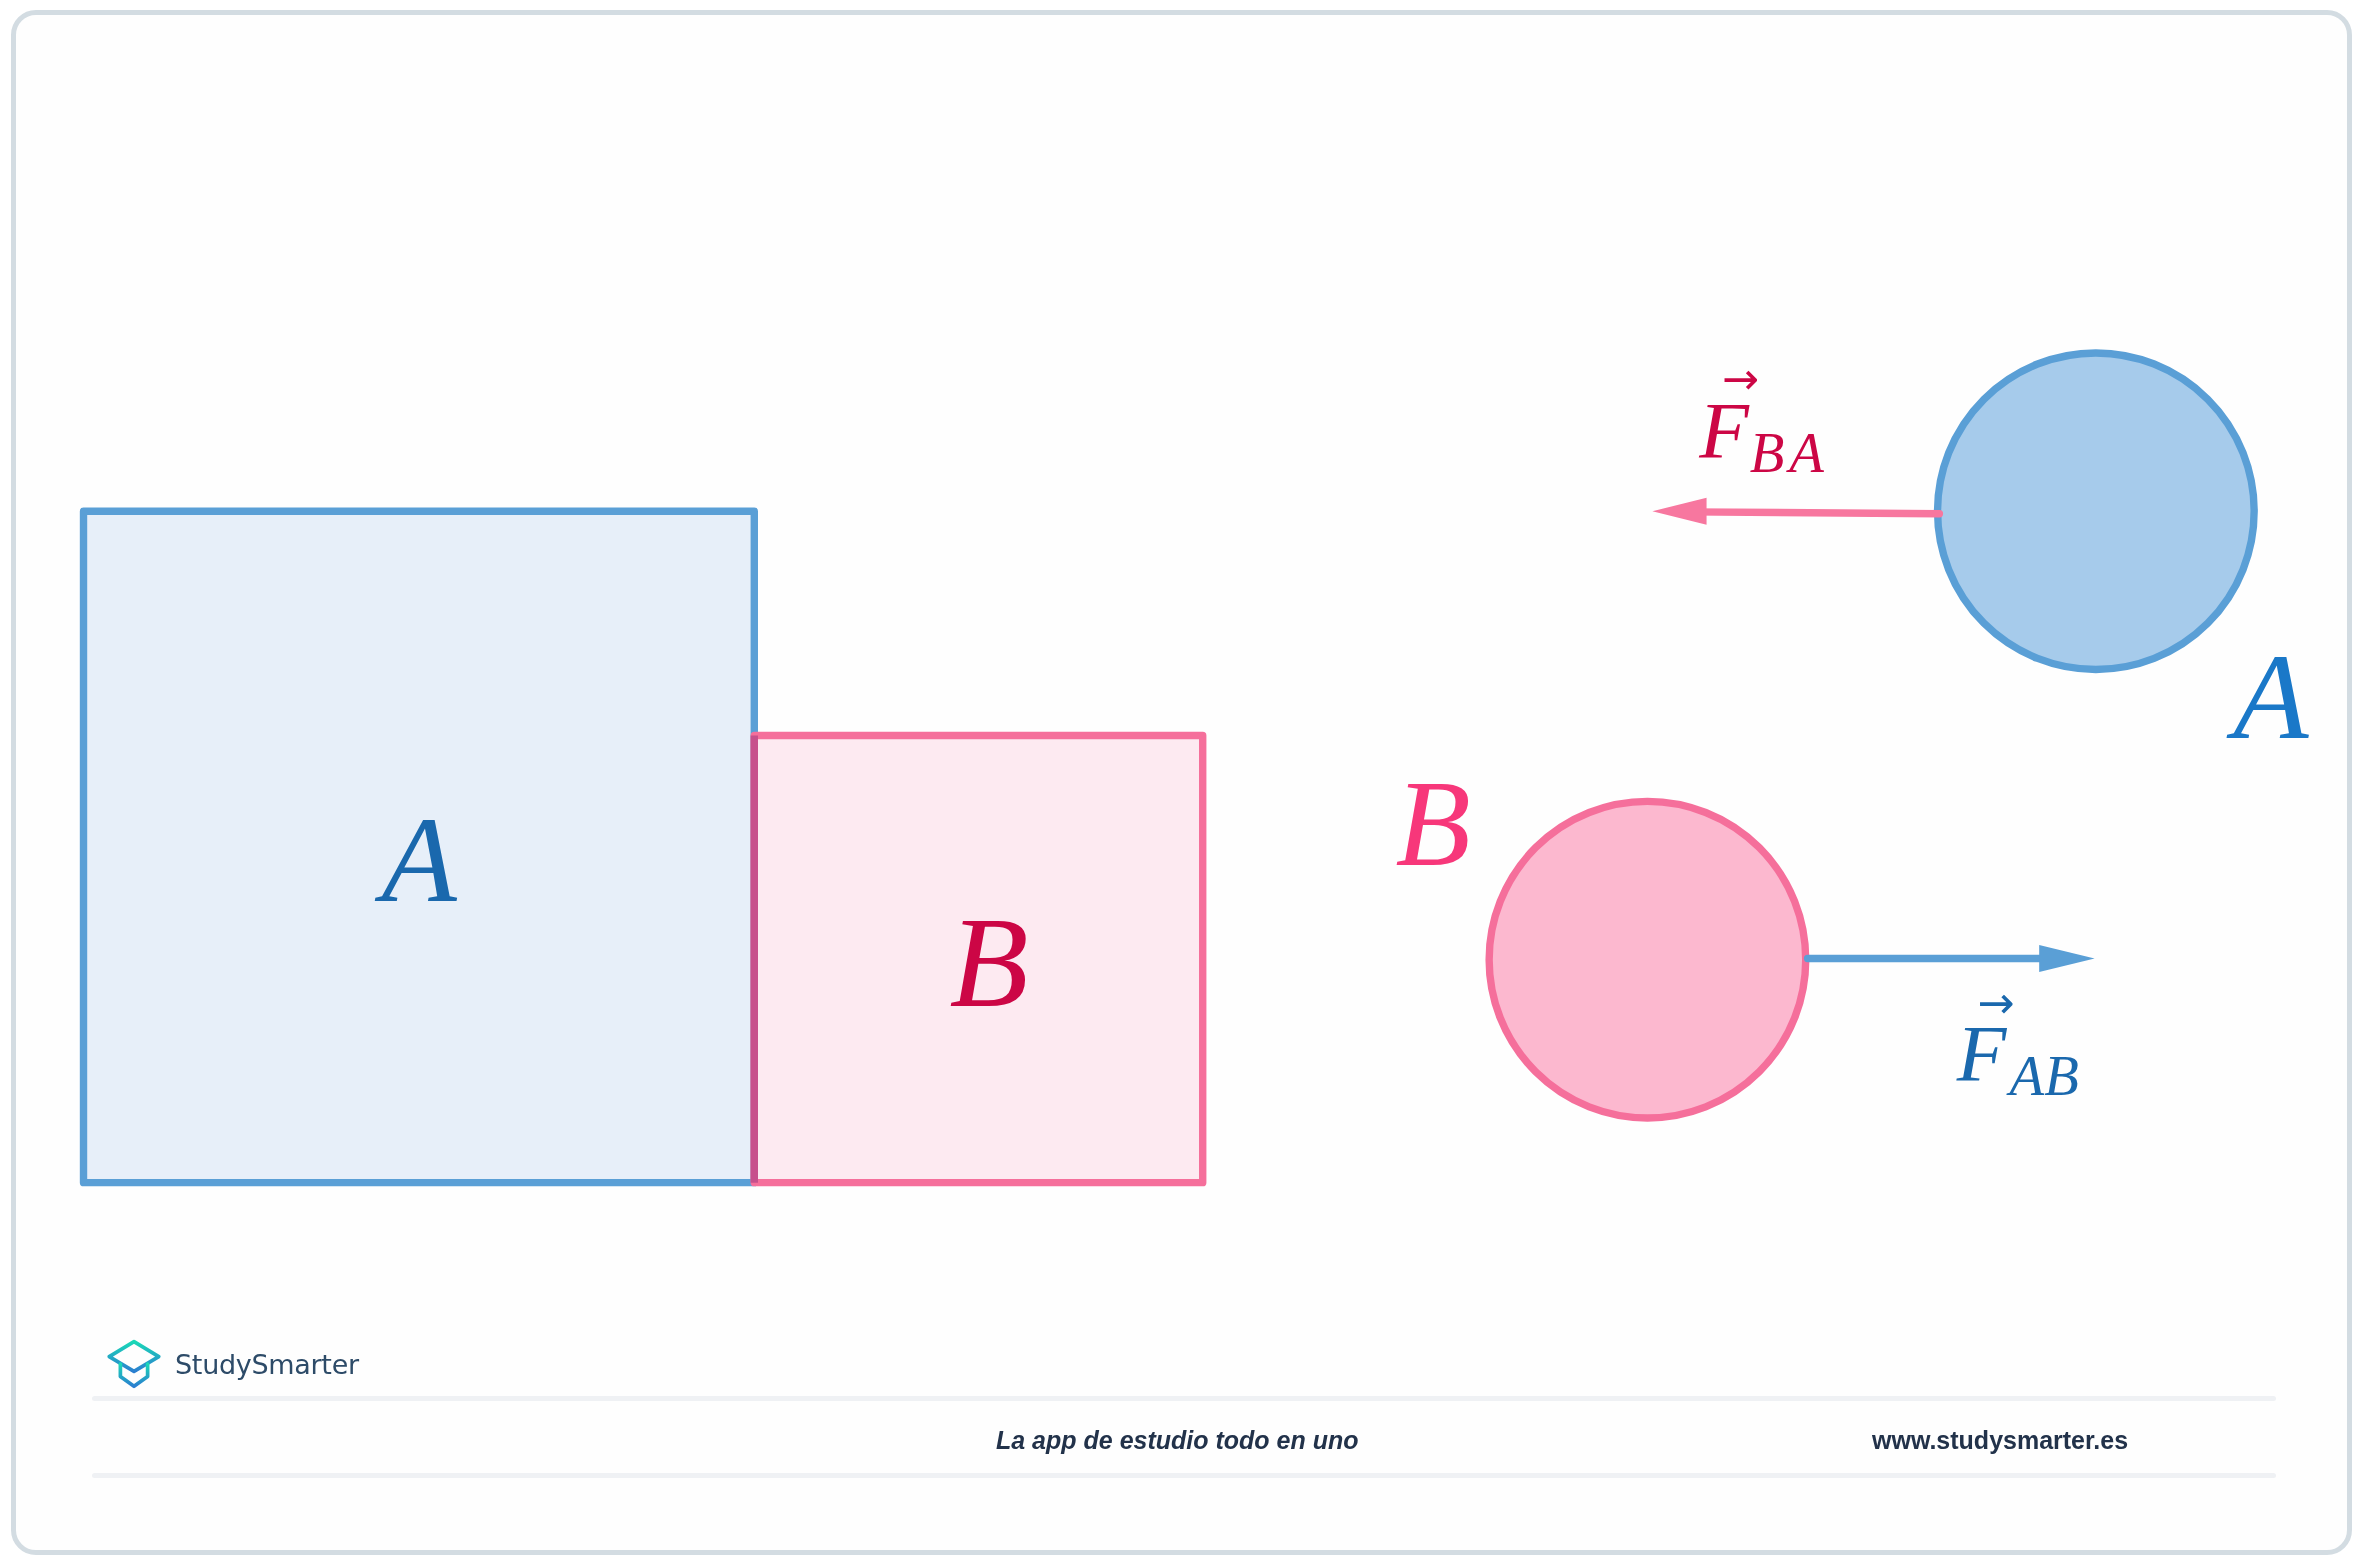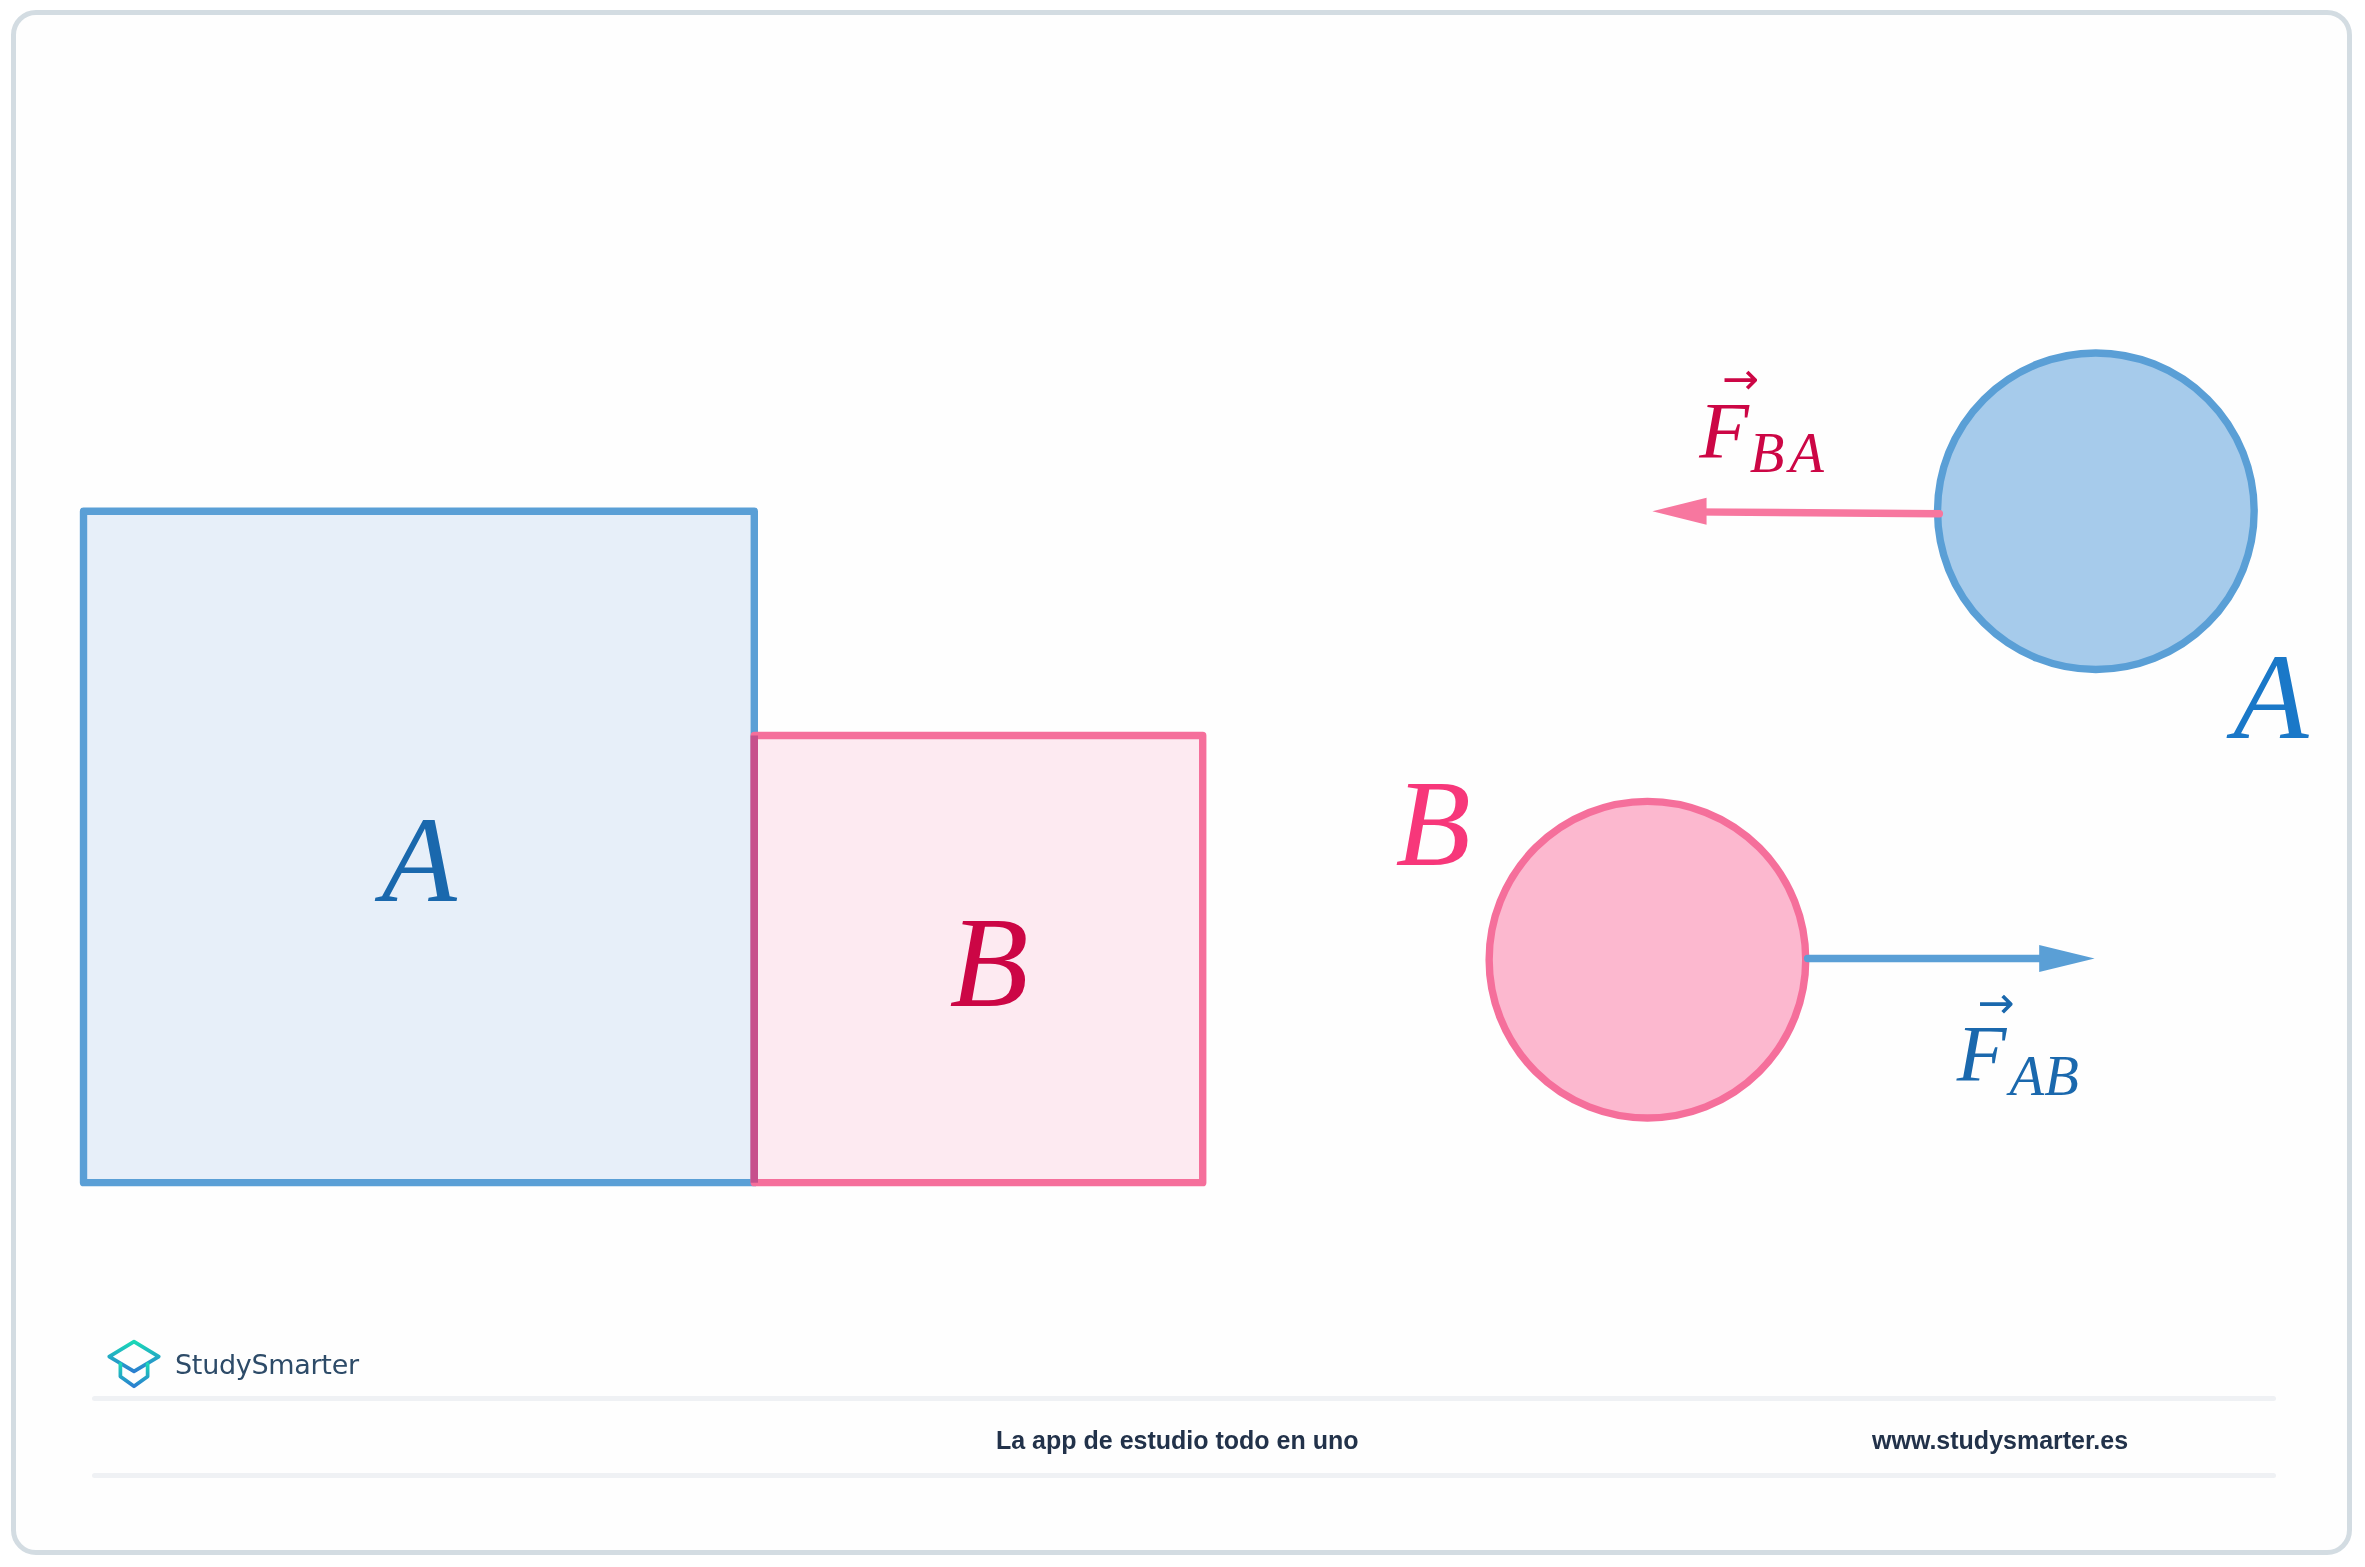--- a/index.html
+++ b/index.html
@@ -83,15 +83,15 @@
         <path d="M50 6 L90 30 L50 54 L10 30 Z"></path>
         <path d="M50 6 L50 28"></path>
         <path d="M28 42 L28 62 L50 78 L72 62 L72 42"></path>
         <path d="M50 54 L50 78"></path>
       </g>
     </svg>
   </span>
   <span class="brand-text">StudySmarter</span>
 </div>
 
-<div class="footer-text" style="left:996px;">La app de estudio todo en uno</div>
+<div class="footer-text" style="left:996px;font-style:italic;">La app de estudio todo en uno</div>
 <div class="footer-text" style="left:1872px;">www.studysmarter.es</div>
 
 
 </body></html>

